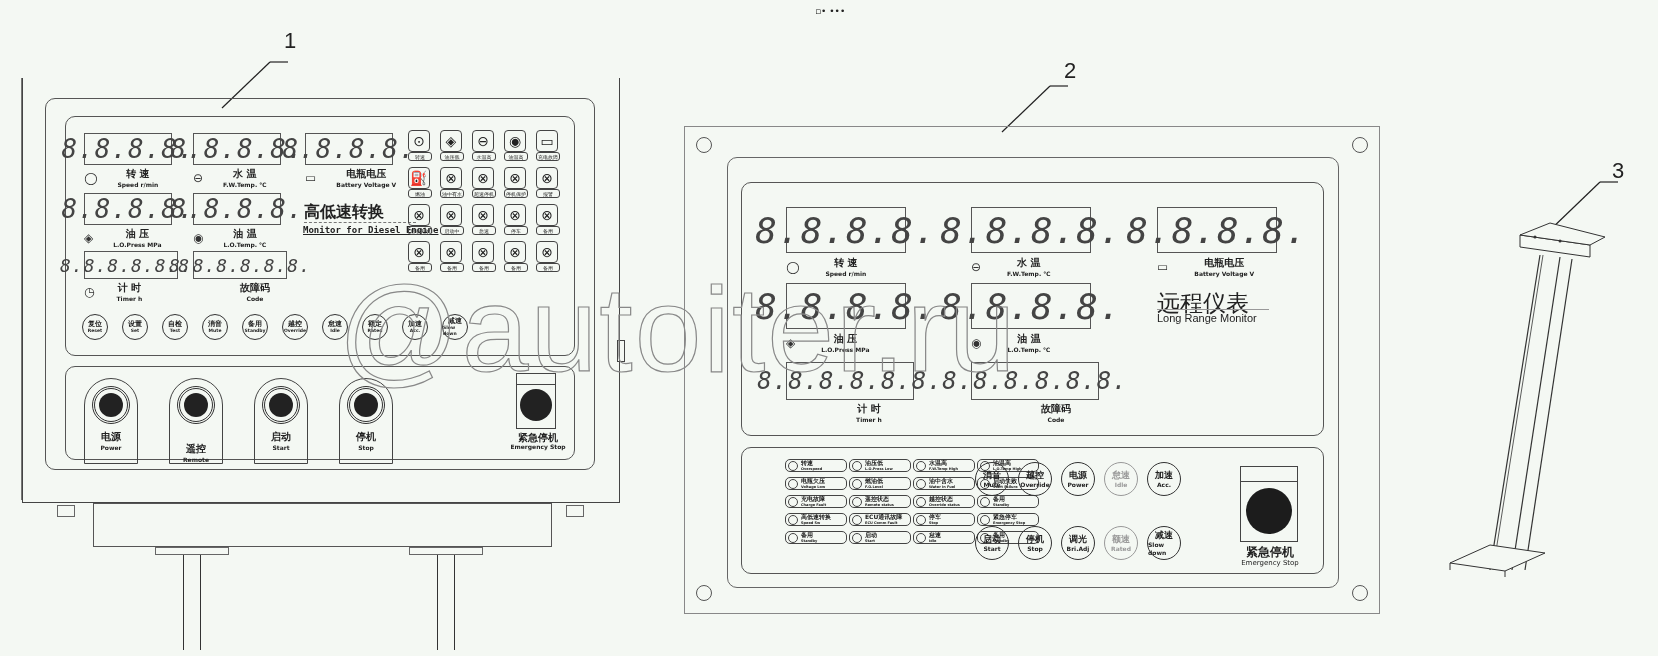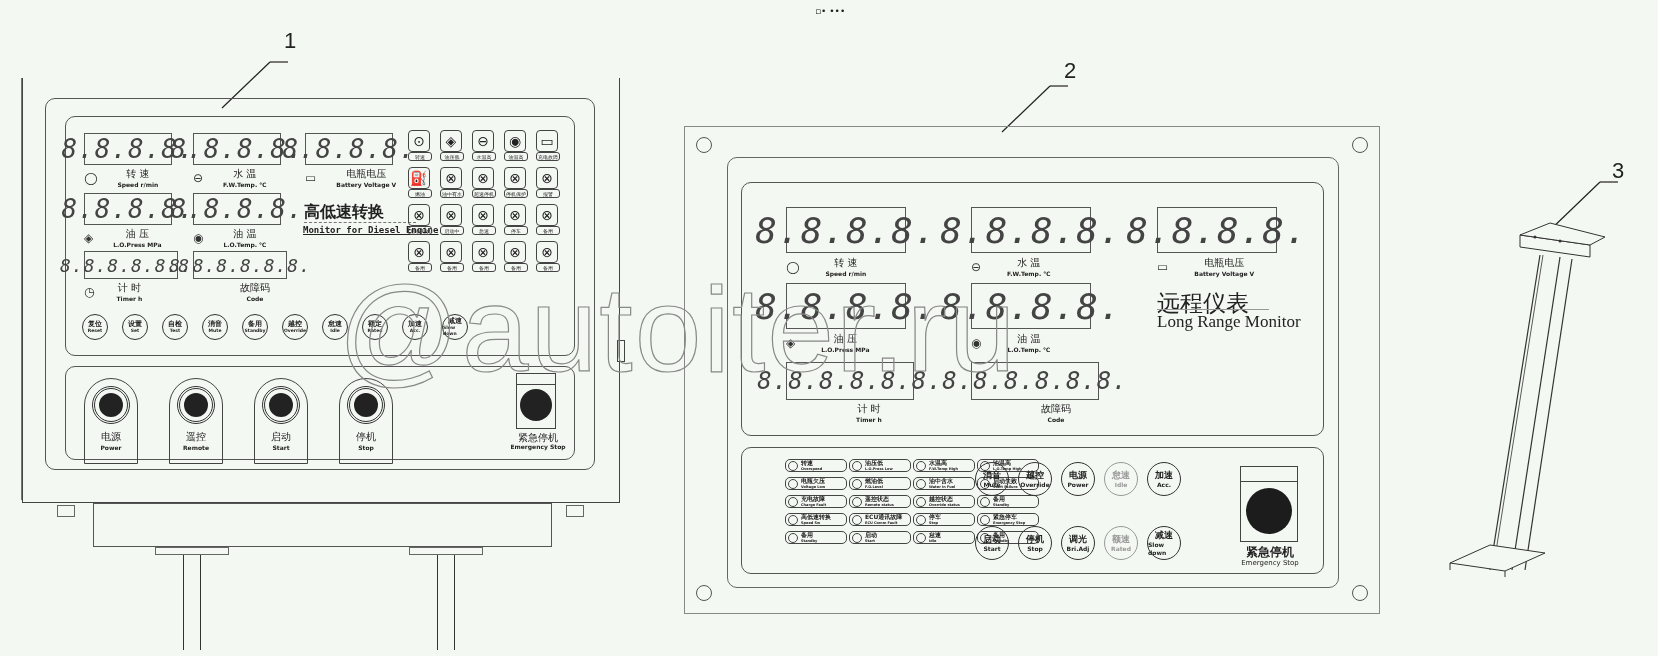--- a/index.html
+++ b/index.html
@@ -3,21 +3,21 @@
 <meta charset="utf-8">
 <style>
   html,body{margin:0;padding:0;}
   body{width:1658px;height:656px;background:#f4f8f3;position:relative;overflow:hidden;font-family:"DejaVu Sans",sans-serif;color:#222;}
   .abs{position:absolute;}
   .callout{font-family:"Liberation Sans",sans-serif;font-size:22px;color:#222;}
   .box{border:1px solid #666;box-sizing:border-box;}
   .rbox{border:1.5px solid #555;border-radius:10px;box-sizing:border-box;}
   .seg{border:1px solid #555;display:flex;align-items:center;justify-content:center;gap:3px;background:#f4f8f3;box-sizing:border-box;}
   .digit{font-family:"DejaVu Sans Mono",monospace;font-style:italic;color:#444;letter-spacing:1px;}
-  .lbl-cn{font-size:10px;font-weight:normal;text-align:center;white-space:nowrap;}
+  .lbl-cn{font-size:10px;font-weight:bold;text-align:center;white-space:nowrap;}
   .lbl-en{font-size:6px;font-weight:bold;text-align:center;white-space:nowrap;}
   .ico{font-size:12px;color:#333;}
   .lamp{width:22px;height:22px;border:1px solid #444;border-radius:4px;display:flex;align-items:center;justify-content:center;font-size:14px;box-sizing:border-box;}
   .lamp-lbl{width:24px;height:9px;border:1px solid #444;border-radius:3px;font-size:5px;text-align:center;line-height:8px;box-sizing:border-box;overflow:hidden;white-space:nowrap;}
   .pbtn{width:26px;height:26px;border:1px solid #333;border-radius:50%;display:flex;flex-direction:column;align-items:center;justify-content:center;box-sizing:border-box;}
   .pbtn .c{font-size:7px;font-weight:bold;line-height:8px;}
   .pbtn .e{font-size:4.5px;font-weight:bold;line-height:6px;}
   .bigbtn-wrap{width:54px;height:86px;border:1px solid #444;border-radius:27px 27px 0 0;box-sizing:border-box;display:flex;flex-direction:column;align-items:center;}
   .knob{width:38px;height:38px;border-radius:50%;border:3px double #333;margin-top:7px;display:flex;align-items:center;justify-content:center;box-sizing:border-box;}
   .knob i{width:24px;height:24px;border-radius:50%;background:#222;display:block;}
@@ -274,21 +274,21 @@
       <div class="knob">
         <i></i>
       </div>
       <div class="lbl-cn" style="margin-top:6px;">电源</div>
       <div class="lbl-en">Power</div>
     </div>
   <div class="bigbtn-wrap">
       <div class="knob">
         <i></i>
       </div>
-      <div class="lbl-cn" style="margin-top:6px;">遥控</div>
+      <div class="lbl-cn" style="margin-top:18px;">遥控</div>
       <div class="lbl-en">Remote</div>
     </div>
   <div class="bigbtn-wrap">
       <div class="knob">
         <i></i>
       </div>
       <div class="lbl-cn" style="margin-top:6px;">启动</div>
       <div class="lbl-en">Start</div>
     </div>
   <div class="bigbtn-wrap">
@@ -398,21 +398,21 @@
   <div class="seg" style="width:128px;height:38px;">
       <span class="digit" style="font-size:24px;">8.8.8.8.8.8.</span>
     </div>
   <div style="margin-top:2px;padding-left:42px;">
       <div class="lbl-cn">故障码</div>
       <div class="lbl-en">Code</div>
     </div>
 </div>
 <div class="abs" style="left:1157px;top:288px;font-family:'DejaVu Serif',serif;font-size:23px;">远程仪表</div>
 <div class="abs" style="left:1157px;top:309px;width:112px;border-top:1px solid #999;"></div>
-<div class="abs" style="left:1157px;top:312px;font-family:Liberation Serif, serif;font-size:17px;">Long Range Monitor</div>
+<div class="abs" style="left:1157px;top:312px;font-family:Liberation Sans, sans-serif;font-size:11px;">Long Range Monitor</div>
 
 <div class="abs rbox" style="left:741px;top:447px;width:583px;height:127px;"></div>
 <div class="abs" style="left:785px;top:459px;display:grid;grid-template-columns:repeat(4,62px);column-gap:2px;row-gap:5px;">
   <div class="ind">
       <span class="o"></span>
       <span class="t"><span>转速</span><small>Overspeed</small></span>
     </div>
   <div class="ind">
       <span class="o"></span>
       <span class="t"><span>油压低</span><small>L.O.Press Low</small></span>

